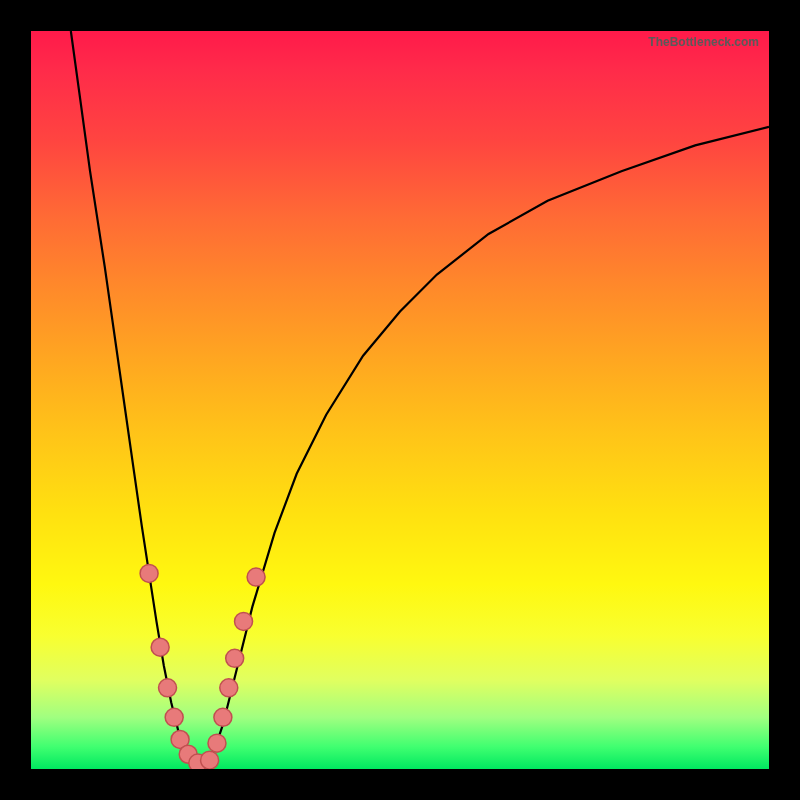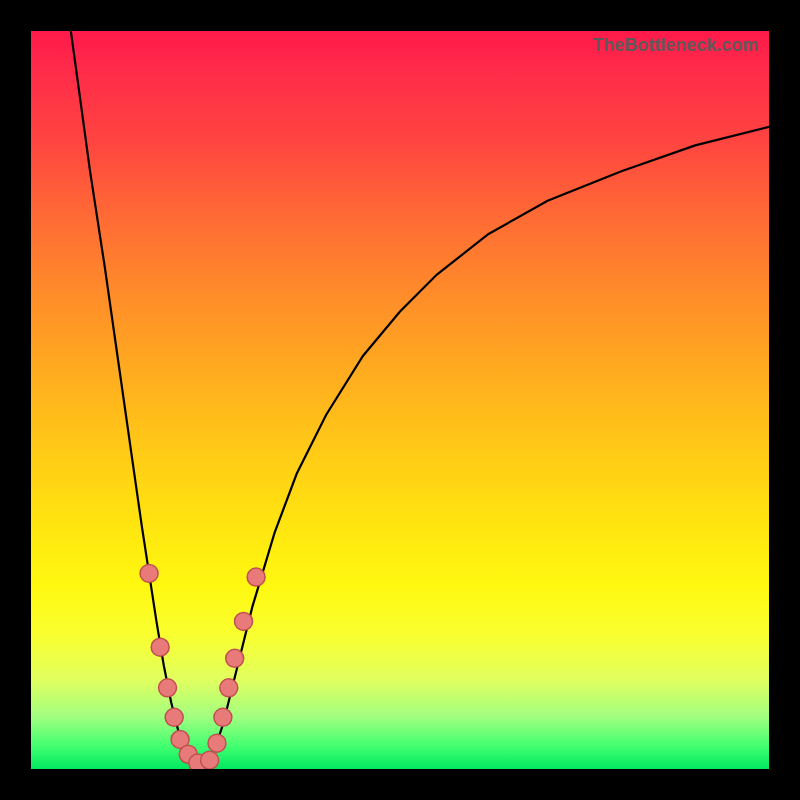--- a/index.html
+++ b/index.html
@@ -32,21 +32,21 @@
         #40ff70 97%,
         #00e860 100%
       );
       overflow: hidden;
     }
     .watermark {
       position: absolute;
       top: 4px;
       right: 10px;
       font-family: Arial, sans-serif;
-      font-size: 18px;
+      font-size: 12px;
       font-weight: bold;
       color: #5a5a5a;
       z-index: 10;
     }
     .curve-svg {
       position: absolute;
       left: 0; top: 0;
       width: 100%; height: 100%;
     }
     .marker {

